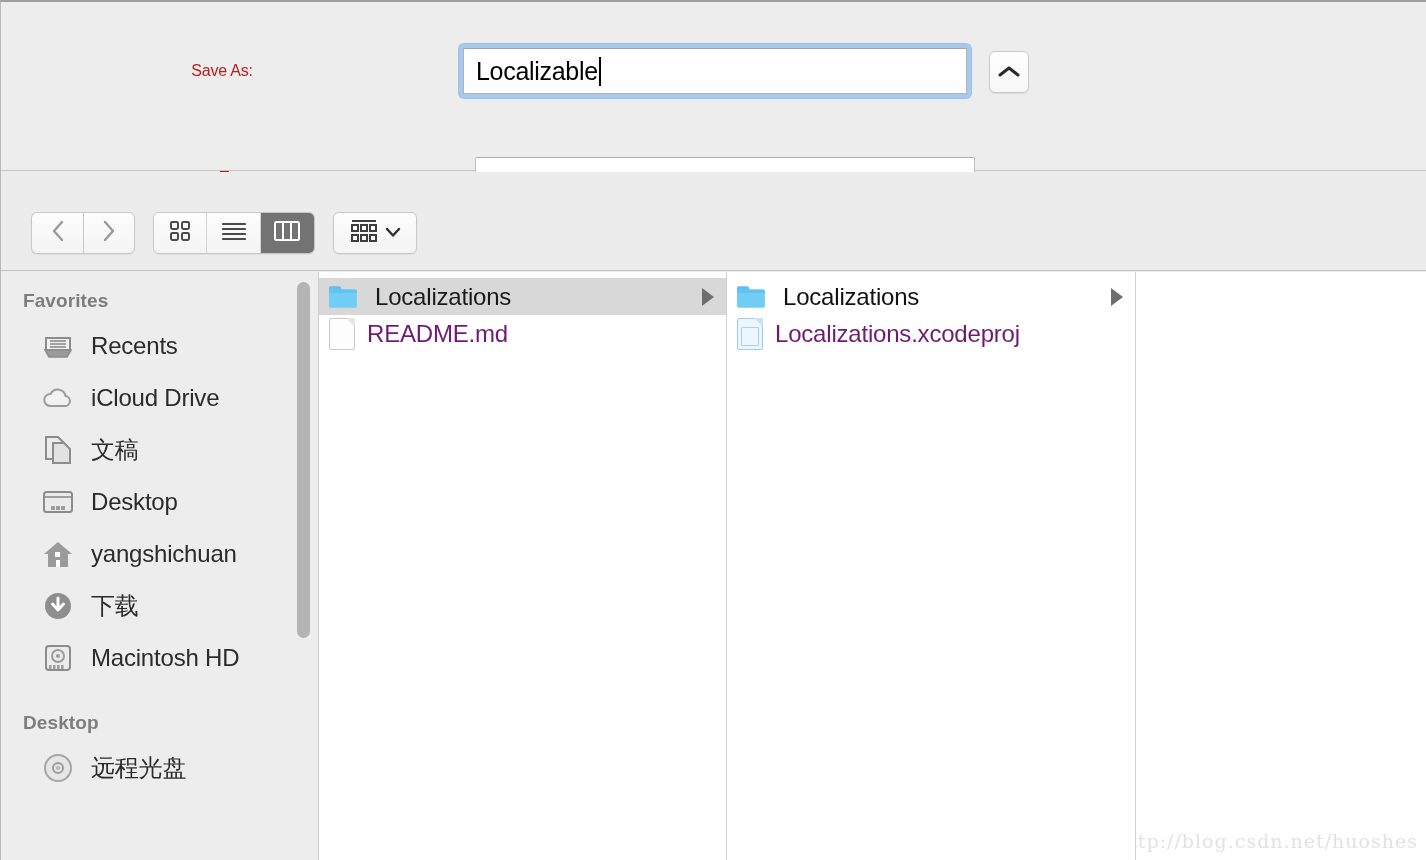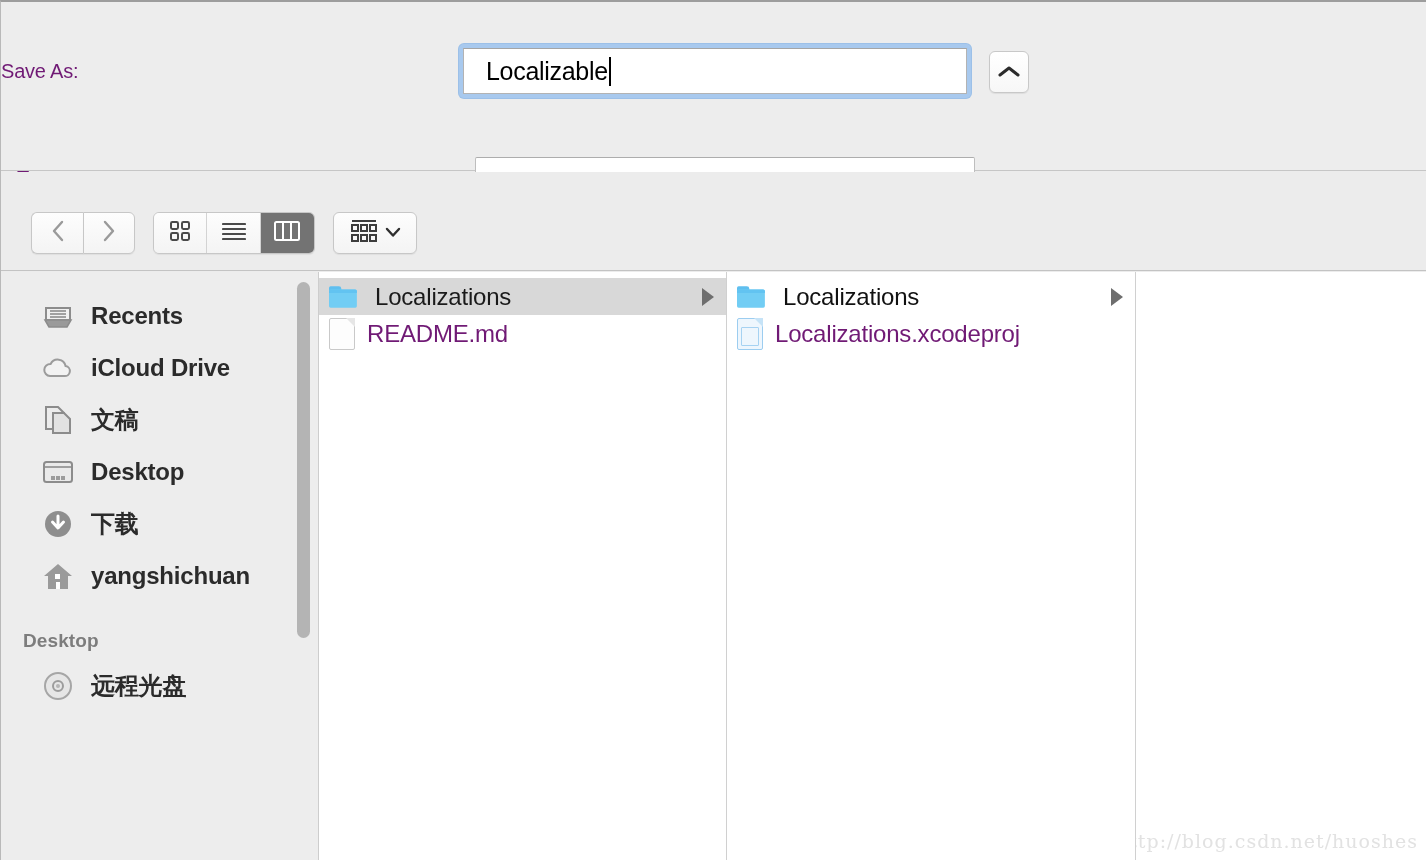--- a/index.html
+++ b/index.html
@@ -23,44 +23,44 @@
   
   .name-area {
     position: absolute;
     left: 0; top: 0; right: 0; height: 169px;
     background: #ededed;
     border-bottom: 1px solid #c6c6c6;
   }
 
   .field-row { position: absolute; display: flex; align-items: center; }
   .field-label {
-    font-size: 20px;
-    color: #701a75;
-    text-align: left;
+    font-size: 16px;
+    color: #b91c1c;
+    text-align: center;
     letter-spacing: -0.2px;
   }
 
   #saveas-row { left: 0; top: 42px; width: 1030px; }
   #saveas-label { width: 458px; padding-right: 16px; }
   .focus-wrap {
     position: relative;
     width: 512px; height: 54px;
     border-radius: 5px;
     background: #a8c9ee;
     box-shadow: 0 0 0 1px #9cc0e8;
     display: flex; align-items: center;
   }
   .focus-wrap .inner {
     position: absolute;
     left: 4px; top: 4px; right: 4px; bottom: 4px;
     background: #ffffff;
     border: 1px solid #b3b3b3;
     border-top-color: #a5a5a5;
     display: flex; align-items: center;
-    padding-left: 22px;
+    padding-left: 12px;
   }
   .text-val {
     font-size: 25px;
     color: #000;
     line-height: 1;
     letter-spacing: -0.3px;
     white-space: nowrap;
   }
   .caret {
     display: inline-block;
@@ -185,21 +185,20 @@
     padding: 0 0 8px 22px;
     letter-spacing: 0.1px;
   }
   .sb-header.second { padding-top: 28px; }
   .sb-item {
     height: 52px;
     display: flex; align-items: center;
     padding-left: 40px;
     gap: 16px;
     cursor: default;
-    font-weight: bold;
   }
   .sb-icon { width: 34px; height: 34px; flex: none;
              display: flex; align-items: center; justify-content: center; }
   .sb-label {
     font-size: 24px; color: #2b2b2b;
     letter-spacing: -0.2px; white-space: nowrap;
   }
   .sb-scroll {
     position: absolute;
     right: 8px; top: 10px;
@@ -415,20 +414,21 @@
         </svg>
       </span>
       <span class="ph">Search</span>
     </div>
   </div>
 
   <div class="body-area">
 
     <div class="sidebar">
 
+      <div class="sb-header">Favorites</div>
 
       <div class="sb-item">
         <span class="sb-icon">
           <svg width="30" height="28" viewBox="0 0 30 28">
             <path d="M3 6 h24 v12 h-24 z" fill="#f0f0f0" stroke="#8c8c8c" stroke-width="2"></path>
             <g stroke="#8c8c8c" stroke-width="1.6">
               <line x1="7" y1="9" x2="23" y2="9"></line>
               <line x1="7" y1="12" x2="23" y2="12"></line>
               <line x1="7" y1="15" x2="23" y2="15"></line>
             </g>
@@ -468,39 +468,55 @@
               <rect x="14" y="17" width="4" height="4"></rect>
               <rect x="19" y="17" width="4" height="4"></rect>
             </g>
           </svg>
         </span>
         <span class="sb-label">Desktop</span>
       </div>
 
       <div class="sb-item">
         <span class="sb-icon">
-          <svg width="30" height="30" viewBox="0 0 30 30">
-            <circle cx="15" cy="15" r="13" fill="#8e8e8e"></circle>
-            <path d="M15 7 v11 M9.5 13 L15 19 L20.5 13" fill="none" stroke="#fff" stroke-width="3" stroke-linecap="round" stroke-linejoin="round"></path>
-          </svg>
-        </span>
-        <span class="sb-label">下载</span>
-      </div>
-
-      <div class="sb-item">
-        <span class="sb-icon">
           <svg width="32" height="30" viewBox="0 0 32 30">
             <path d="M16 3 L30 15 h-4 v13 h-20 v-13 h-4 z" fill="#9a9a9a"></path>
             <rect x="13" y="13" width="5" height="5" fill="#fff"></rect>
             <rect x="14" y="21" width="4" height="7" fill="#fff"></rect>
           </svg>
         </span>
         <span class="sb-label">yangshichuan</span>
       </div>
 
+      <div class="sb-item">
+        <span class="sb-icon">
+          <svg width="30" height="30" viewBox="0 0 30 30">
+            <circle cx="15" cy="15" r="13" fill="#8e8e8e"></circle>
+            <path d="M15 7 v11 M9.5 13 L15 19 L20.5 13" fill="none" stroke="#fff" stroke-width="3" stroke-linecap="round" stroke-linejoin="round"></path>
+          </svg>
+        </span>
+        <span class="sb-label">下载</span>
+      </div>
+
+      <div class="sb-item">
+        <span class="sb-icon">
+          <svg width="30" height="30" viewBox="0 0 30 30">
+            <rect x="3" y="3" width="24" height="24" rx="3" fill="#ebebeb" stroke="#8c8c8c" stroke-width="2"></rect>
+            <circle cx="15" cy="13" r="6" fill="none" stroke="#9c9c9c" stroke-width="2"></circle>
+            <circle cx="15" cy="13" r="2" fill="#9c9c9c"></circle>
+            <g fill="#9c9c9c">
+              <rect x="6" y="22" width="2.5" height="4"></rect>
+              <rect x="10" y="22" width="2.5" height="4"></rect>
+              <rect x="14" y="22" width="2.5" height="4"></rect>
+              <rect x="18" y="22" width="2.5" height="4"></rect>
+            </g>
+          </svg>
+        </span>
+        <span class="sb-label">Macintosh HD</span>
+      </div>
 
       <div class="sb-header second">Desktop</div>
 
       <div class="sb-item">
         <span class="sb-icon">
           <svg width="30" height="30" viewBox="0 0 30 30">
             <circle cx="15" cy="15" r="13" fill="#e6e6e6" stroke="#a6a6a6" stroke-width="2"></circle>
             <circle cx="15" cy="15" r="5" fill="none" stroke="#9c9c9c" stroke-width="2"></circle>
             <circle cx="15" cy="15" r="2" fill="#b5b5b5"></circle>
           </svg>

